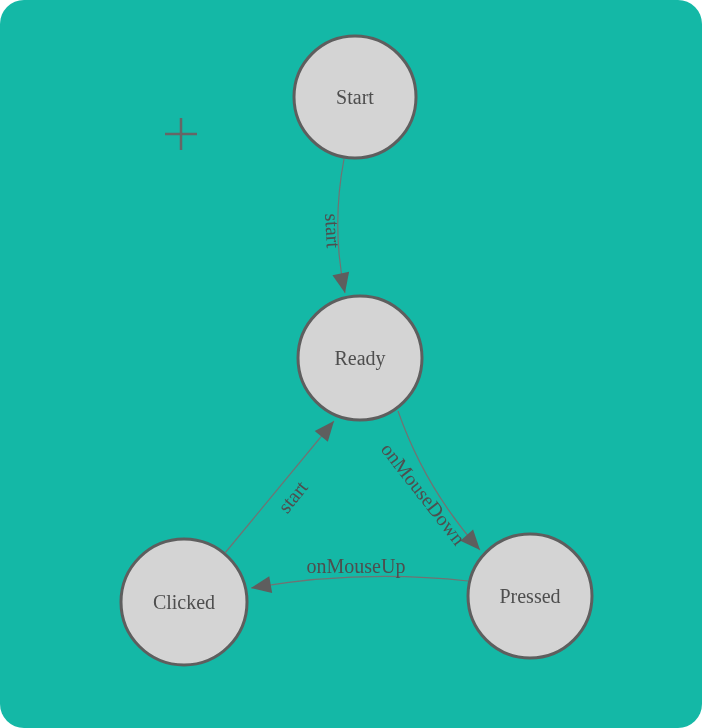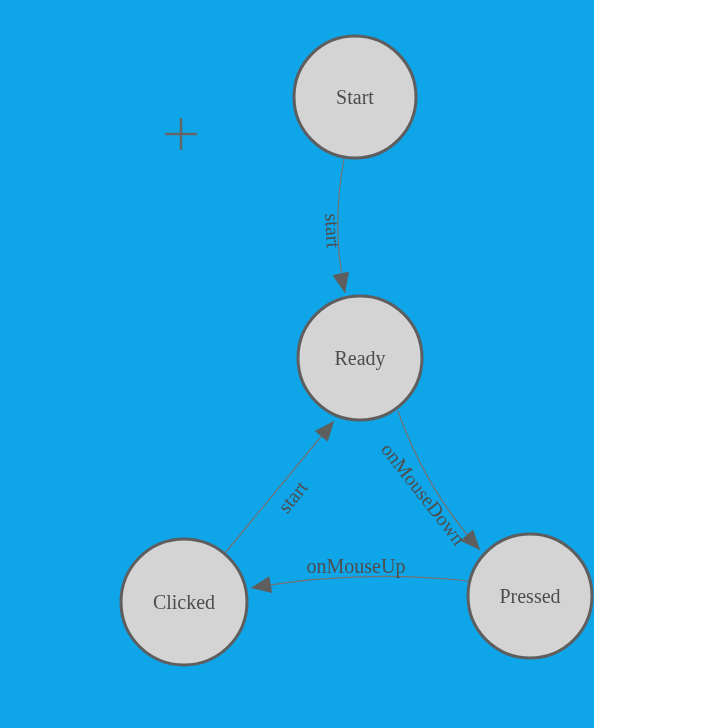--- a/index.html
+++ b/index.html
@@ -3,24 +3,25 @@
 <meta charset="utf-8">
 <style>
   html, body {
     margin: 0;
     padding: 0;
     background: #ffffff;
     font-family: "Liberation Serif", "DejaVu Serif", serif;
   }
   .canvas-wrap {
     position: relative;
-    width: 594px;
+    width: 702px;
     height: 728px;
-    background: #0ea5e9;
+    background: #14b8a6;
     overflow: hidden;
+    border-radius: 24px;
   }
   svg text {
     font-family: "Liberation Serif", "DejaVu Serif", serif;
     font-size: 20px;
     fill: #4e4e4e;
   }
   .state-circle {
     fill: #d4d4d4;
     stroke: #5e5e5e;
     stroke-width: 3px;

